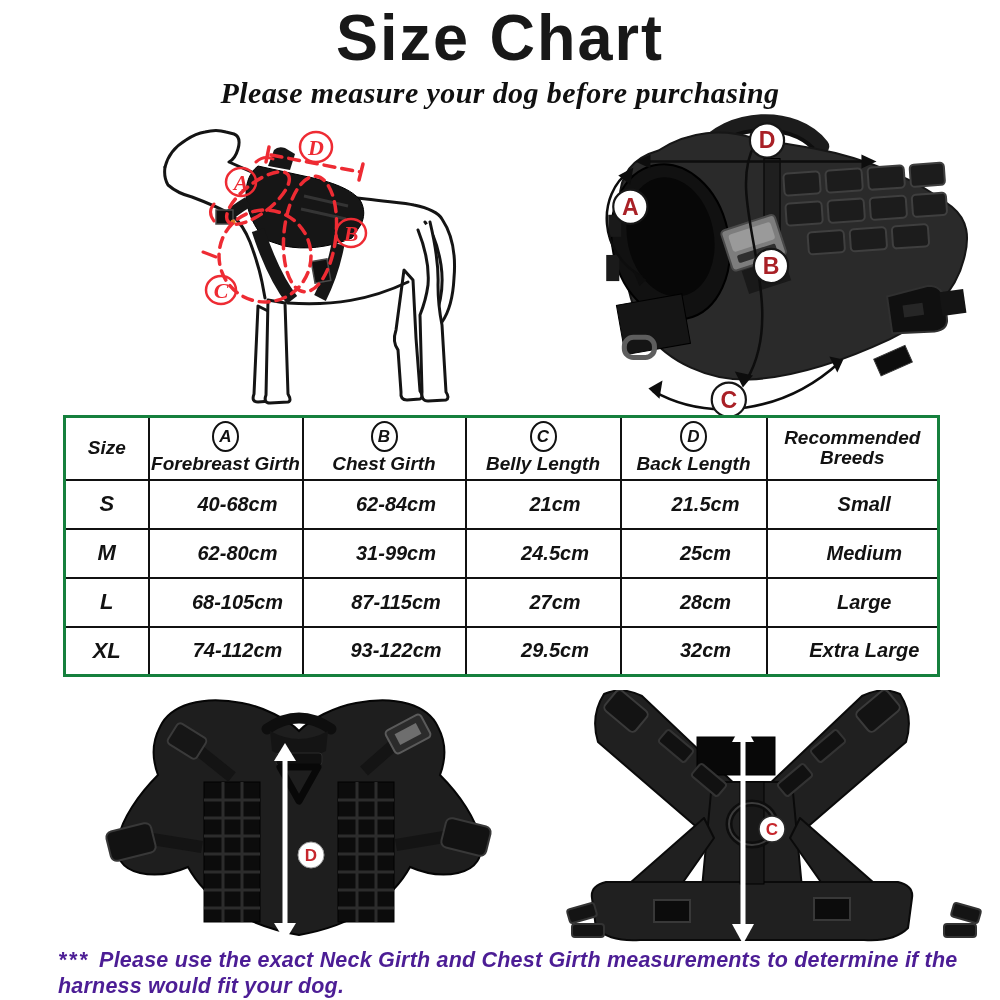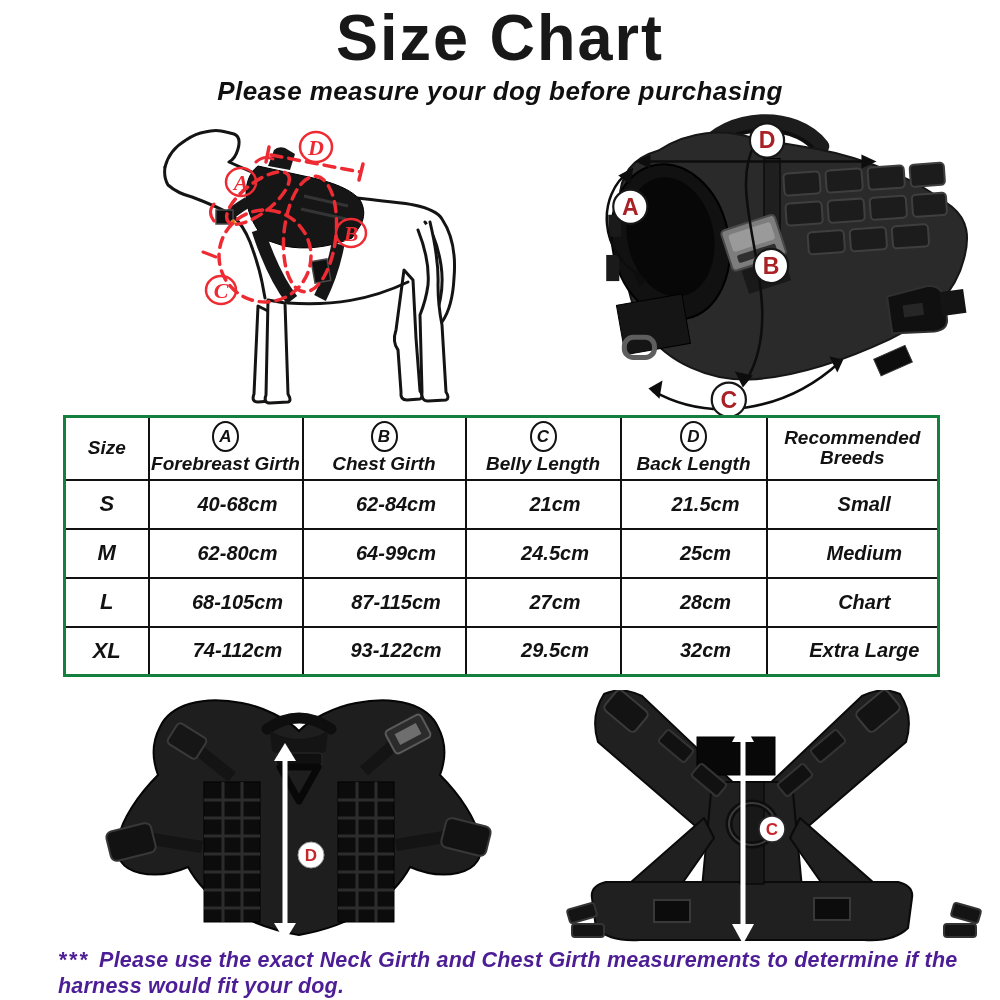--- a/index.html
+++ b/index.html
@@ -10,22 +10,23 @@
   }
   .abs{position:absolute;}
   
   .title{
     top:0px; left:0; width:1000px; text-align:center;
     font-size:63px; font-weight:bold; letter-spacing:2px; color:#181818;
     transform:scaleY(1.04); transform-origin:top;
   }
   .subtitle{
     top:76px; left:0; width:1000px; text-align:center;
-    font-size:26px; font-weight:bold; font-style:italic; color:#101010;
+    font-size:30px; font-weight:bold; font-style:italic; color:#101010;
     letter-spacing:0.4px;
+    font-family:Liberation Serif, serif;
   }
   
   .fig-dog  {left:108px; top:110px; width:440px; height:305px;}
   .fig-photo{left:558px; top:106px; width:422px; height:314px;}
   .fig-flat {left:92px;  top:686px; width:413px; height:262px;}
   .fig-belly{left:563px; top:690px; width:422px; height:260px;}
   .fig-dog svg,.fig-photo svg,.fig-flat svg,.fig-belly svg{display:block;width:100%;height:100%;}
   text.red-serif{
     font-family:"Liberation Serif", serif; font-style:italic; font-weight:bold;
     font-size:22px; fill:#ee2b33; text-anchor:middle;
@@ -248,32 +249,32 @@
         <td class="size-cell">S</td>
         <td class="val-cell">40-68cm</td>
         <td class="val-cell">62-84cm</td>
         <td class="val-cell">21cm</td>
         <td class="val-cell">21.5cm</td>
         <td class="val-cell">Small</td>
       </tr>
       <tr>
         <td class="size-cell">M</td>
         <td class="val-cell">62-80cm</td>
-        <td class="val-cell">64-99cm</td>
+        <td class="val-cell">31-99cm</td>
         <td class="val-cell">24.5cm</td>
         <td class="val-cell">25cm</td>
         <td class="val-cell">Medium</td>
       </tr>
       <tr>
         <td class="size-cell">L</td>
         <td class="val-cell">68-105cm</td>
         <td class="val-cell">87-115cm</td>
         <td class="val-cell">27cm</td>
         <td class="val-cell">28cm</td>
-        <td class="val-cell">Chart</td>
+        <td class="val-cell">Large</td>
       </tr>
       <tr>
         <td class="size-cell">XL</td>
         <td class="val-cell">74-112cm</td>
         <td class="val-cell">93-122cm</td>
         <td class="val-cell">29.5cm</td>
         <td class="val-cell">32cm</td>
         <td class="val-cell">Extra Large</td>
       </tr>
     </tbody>

